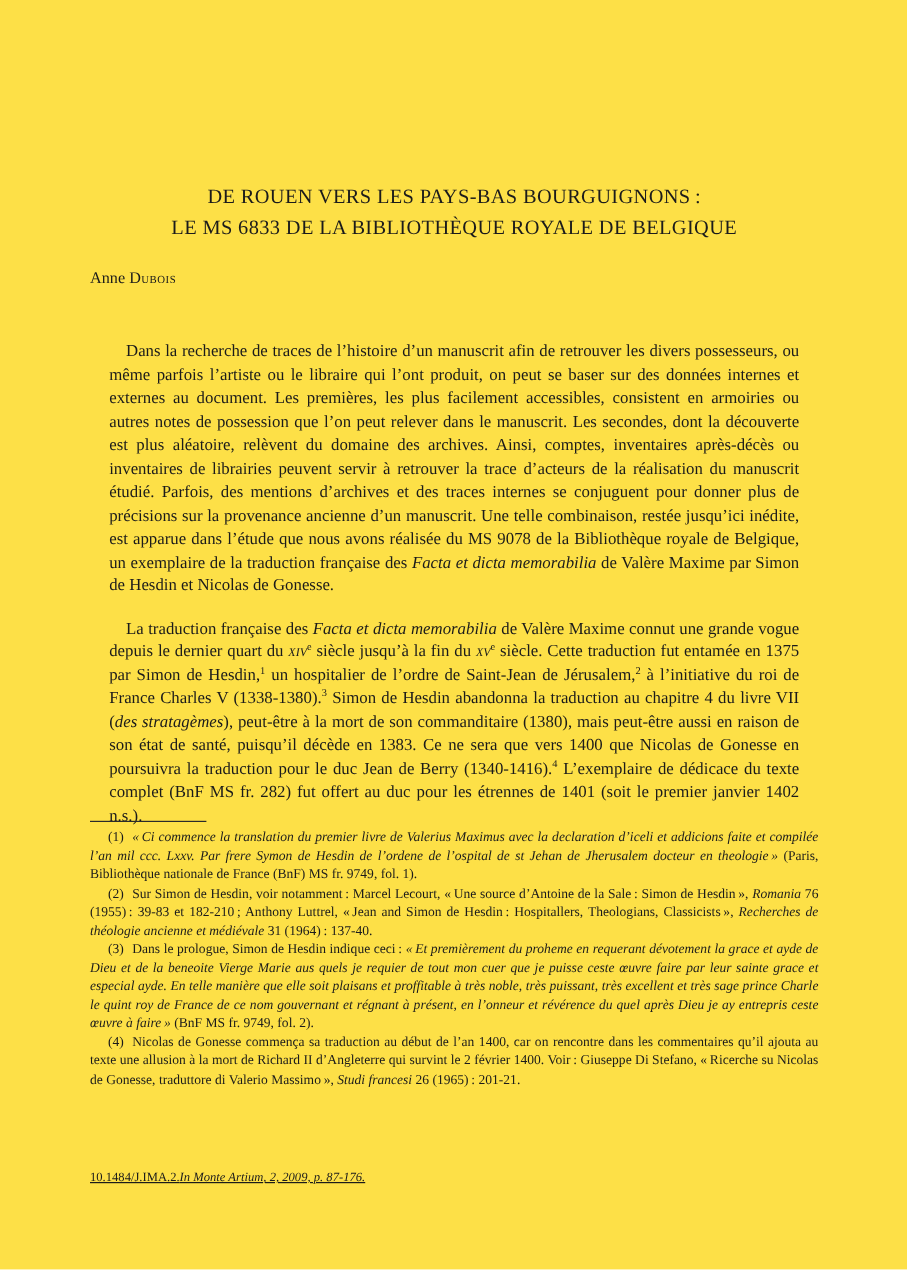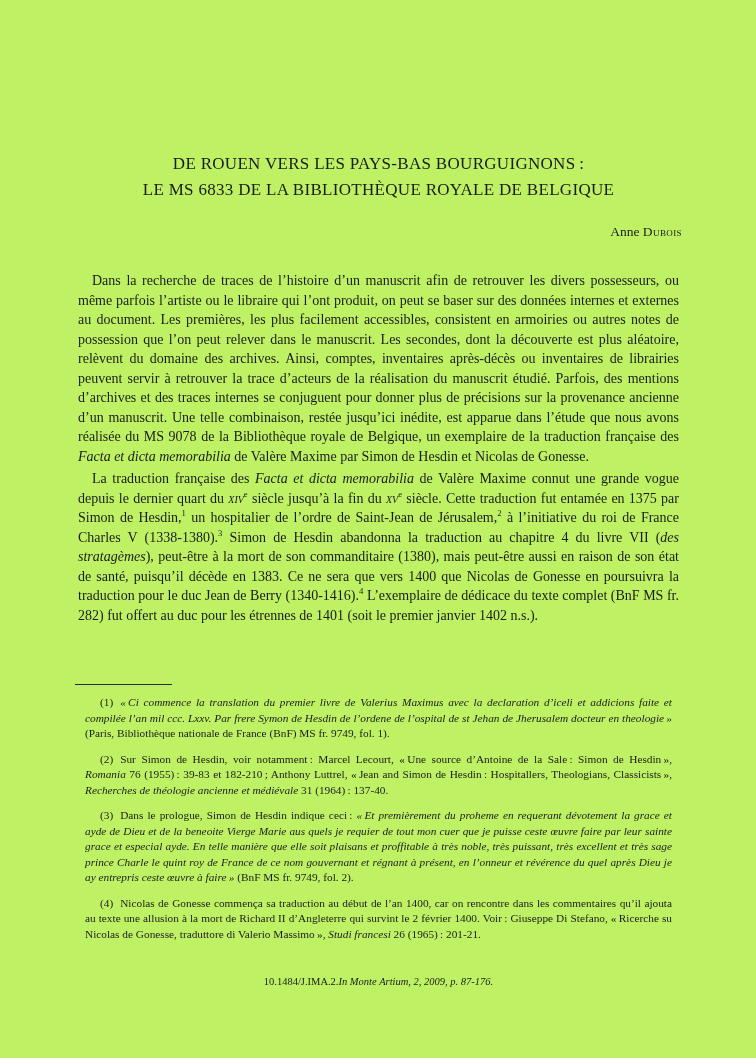--- a/index.html
+++ b/index.html
@@ -4,90 +4,91 @@
 <style>
   html, body {
     margin: 0;
     padding: 0;
     background: #ffffff;
   }
   .page {
     position: relative;
     width: 756px;
     height: 1058px;
-    background: #bef264;
+    background: #fde047;
     color: #1b1b1b;
     font-family: "Liberation Serif", "DejaVu Serif", serif;
     overflow: hidden;
   }
   .title-block {
     position: absolute;
     top: 151px;
     left: 75px;
     width: 607px;
     text-align: center;
     font-size: 17px;
     line-height: 26px;
     letter-spacing: 0.3px;
   }
   .author-line {
     position: absolute;
     top: 224px;
     left: 75px;
     width: 607px;
-    text-align: right;
+    text-align: left;
     font-size: 13.5px;
   }
   .author-last {
     font-variant: small-caps;
     letter-spacing: 0.4px;
   }
   .body-block {
     position: absolute;
     top: 268px;
     left: 75px;
     width: 607px;
     font-size: 14px;
     line-height: 19.5px;
     text-align: justify;
   }
   .body-block p {
-    margin: 3px;
+    margin: 16px;
     text-indent: 14px;
   }
   .footnote-block {
     position: absolute;
     top: 684px;
     left: 75px;
     width: 607px;
     font-size: 11.3px;
     line-height: 15.5px;
     text-align: justify;
   }
   .footnote-rule {
     width: 97px;
     height: 0;
     border-top: 1.2px solid #2a2a2a;
     margin-bottom: 6px;
   }
   .footnote-block p {
-    margin: 10px;
+    margin: 0;
     text-indent: 15px;
   }
   .fn-num {
     padding-right: 7px;
   }
   .page-footer {
     position: absolute;
     top: 976px;
     left: 75px;
     width: 607px;
     display: flex;
-    justify-content: center;
+    justify-content: flex-start;
     font-size: 10.5px;
+    text-decoration: underline;
   }
   .citation {
     font-style: italic;
   }
   .seg-i { font-style: italic; }
   .seg-sc { font-variant: small-caps; font-style: italic; }
   sup {
     font-size: 0.62em;
     vertical-align: super;
     line-height: 0;

